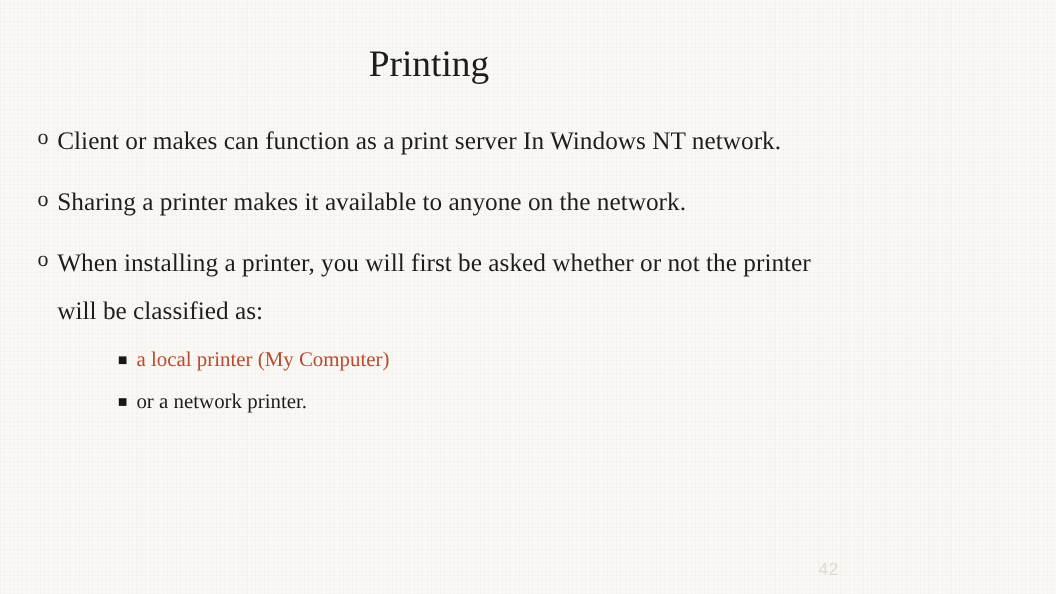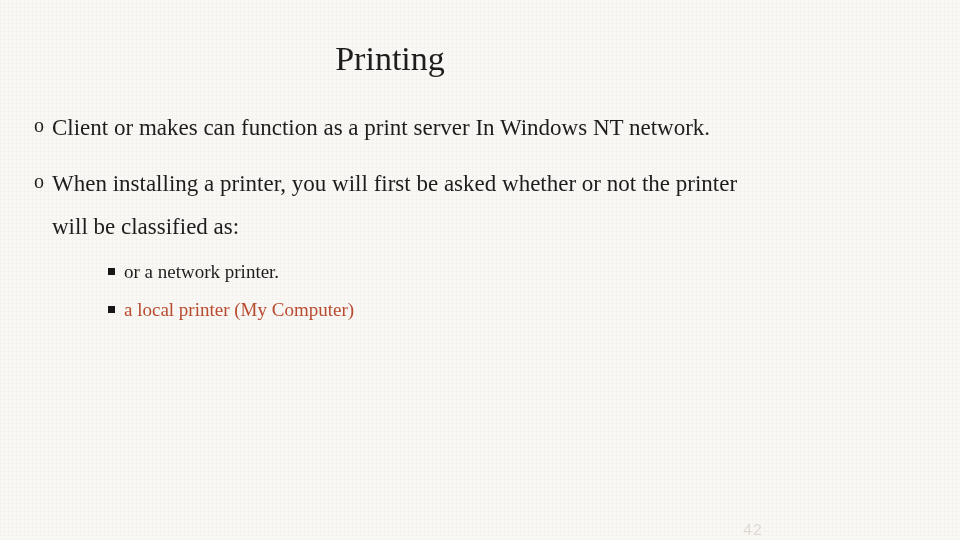--- a/index.html
+++ b/index.html
@@ -75,44 +75,47 @@
     width: 7px;
     height: 7px;
     background: #171717;
   }
   .accent {
     color: #b84a2f;
   }
   .page-number {
     position: absolute;
     right: 18px;
-    bottom: 0;
+    bottom: 12px;
     font-size: 16px;
     color: rgba(120, 90, 70, 0.18);
-    font-family: Liberation Mono, monospace;
+    font-family: Liberation Sans, sans-serif;
   }
 </style>
 </head>
 <body>
 
 <div class="slide">
   <h1 class="title">Printing</h1>
 
   <ul class="primary">
     <li>
       <span>Client or makes can function as a print server In Windows NT network.</span>
     </li>
     <li>
+      <span>Sharing a printer makes it available to anyone on the network.</span>
+    </li>
+    <li>
       <span>When installing a printer, you will first be asked whether or not the printer will be classified as:</span>
 
       <ul class="secondary">
         <li>
-          <span>or a network printer.</span>
+          <span class="accent">a local printer (My Computer)</span>
         </li>
         <li>
-          <span class="accent">a local printer (My Computer)</span>
+          <span>or a network printer.</span>
         </li>
       </ul>
     </li>
   </ul>
 
   <div class="page-number">42</div>
 </div>
 
 </body></html>

